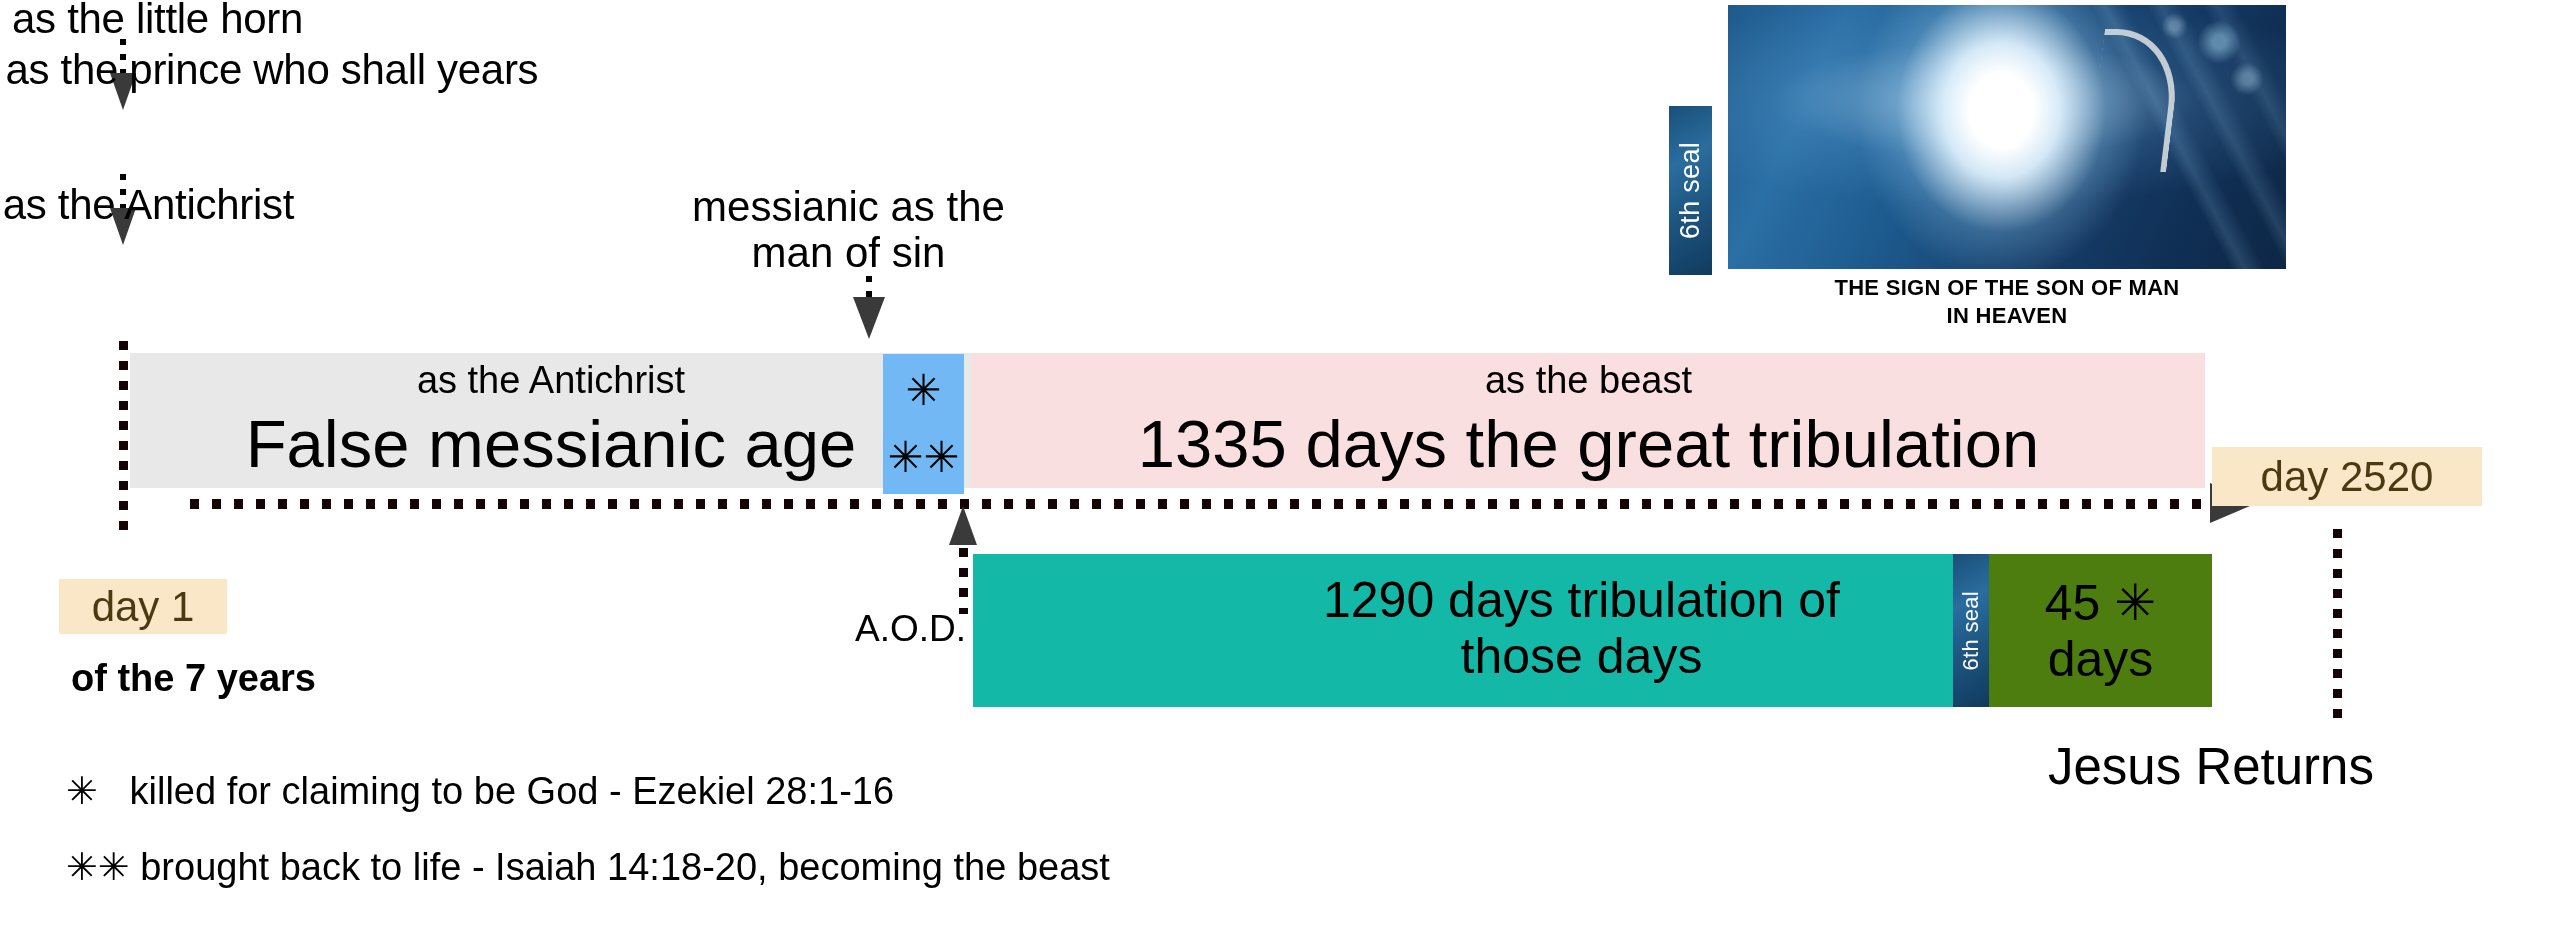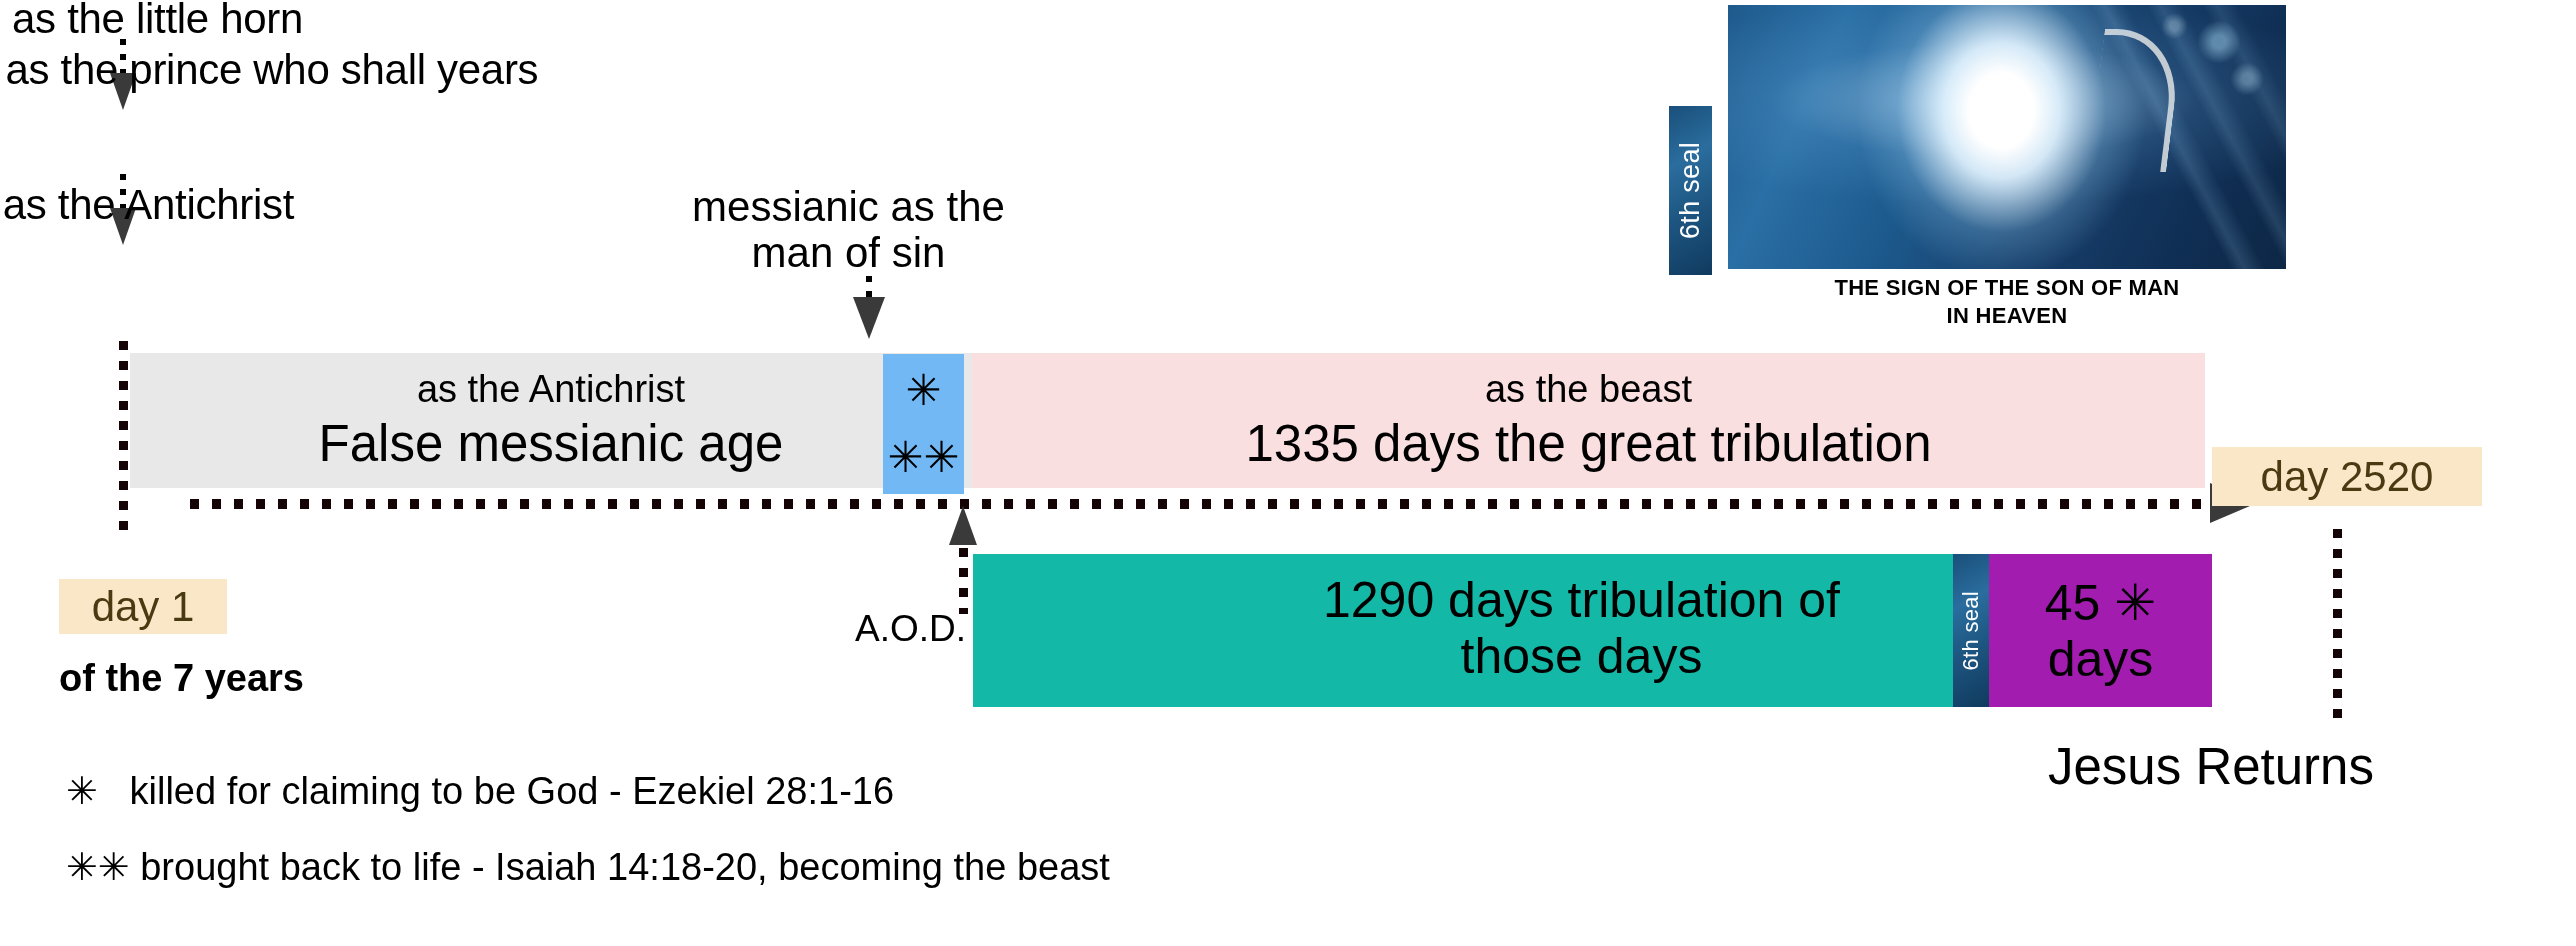--- a/index.html
+++ b/index.html
@@ -79,25 +79,25 @@
   .bar {
     box-sizing: border-box;
     display: flex;
     flex-direction: column;
     align-items: center;
     justify-content: center;
   }
   .bar-grey  { background: #e8e8e8; }
   .bar-pink  { background: #fadfe0; }
   .bar-blue  { background: #14b8a6; }
-  .bar-blue-alt { background: #a21caf; }
+  .bar-blue-alt { background: #4d7c0f; }
   .box-cyan  { background: #72b8f5; }
 
   .bar-sub   { font-size: 38px; color: #000; }
-  .bar-main  { font-size: 51px; color: #000; }
+  .bar-main  { font-size: 67px; color: #000; }
   .bar-main-2l { font-size: 50px; color: #000; text-align: center; line-height: 1.12; }
 
   .aster-col {
     display: flex;
     flex-direction: column;
     align-items: center;
     justify-content: center;
     font-size: 43px;
     color: #000;
     line-height: 1.55;
@@ -170,21 +170,21 @@
     font-size: 22px;
     color: #000;
     line-height: 1.28;
     letter-spacing: 0.3px;
     font-weight: 700;
   }
 
   .footnote { font-size: 38px; color: #000; white-space: pre; }
   .jesus-returns { font-size: 51px; color: #000; }
   .aod-label { font-size: 37px; color: #000; }
-  .of7 { font-size: 38px; color: #000; font-weight: 600; }
+  .of7 { font-size: 38px; color: #000; font-weight: 600; margin-left: 12px; }
   .callout { font-size: 42px; color: #000; text-align: center; line-height: 1.1; }
 </style>
 </head>
 <body>
 
 <div id="canvas">
 
   <div class="abs txt chain-label" style="left:12px; top:-5.4px;">as the little horn</div>
 
   <div class="abs vdots-small" style="left:120px; top:39px; height:39px;"></div>

